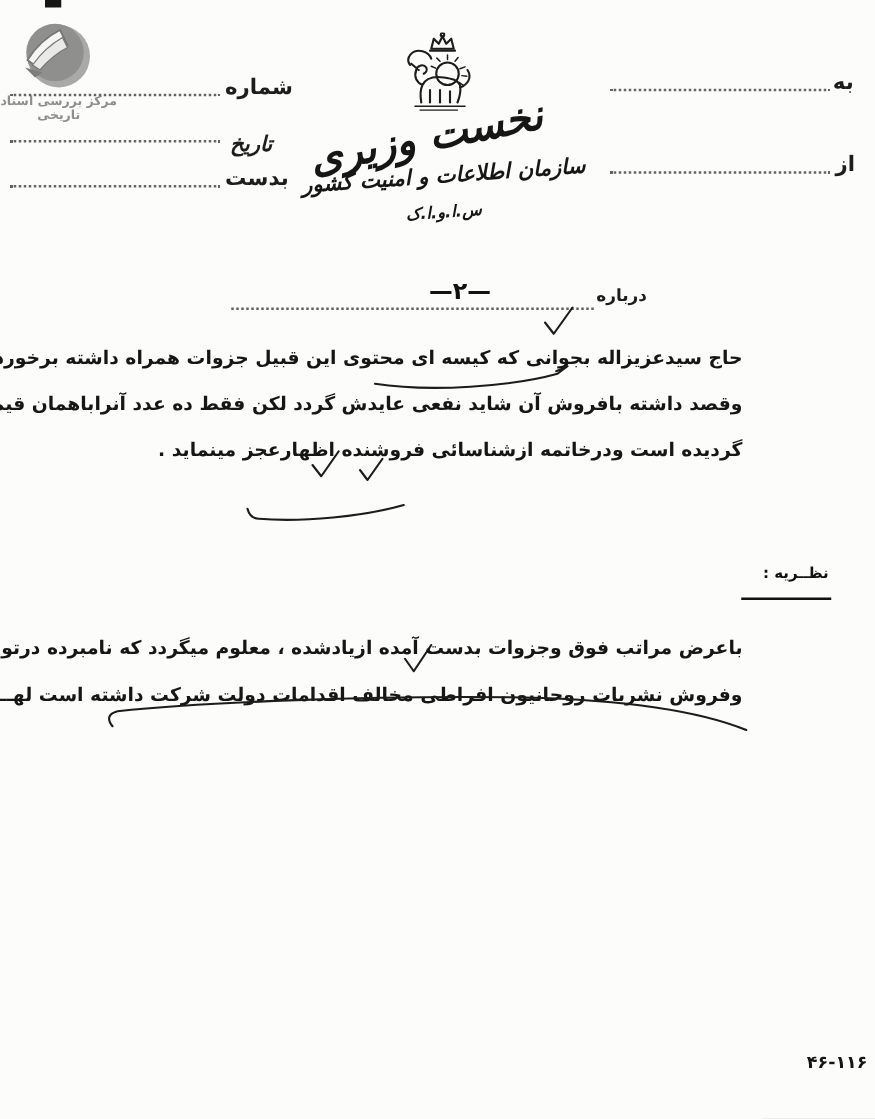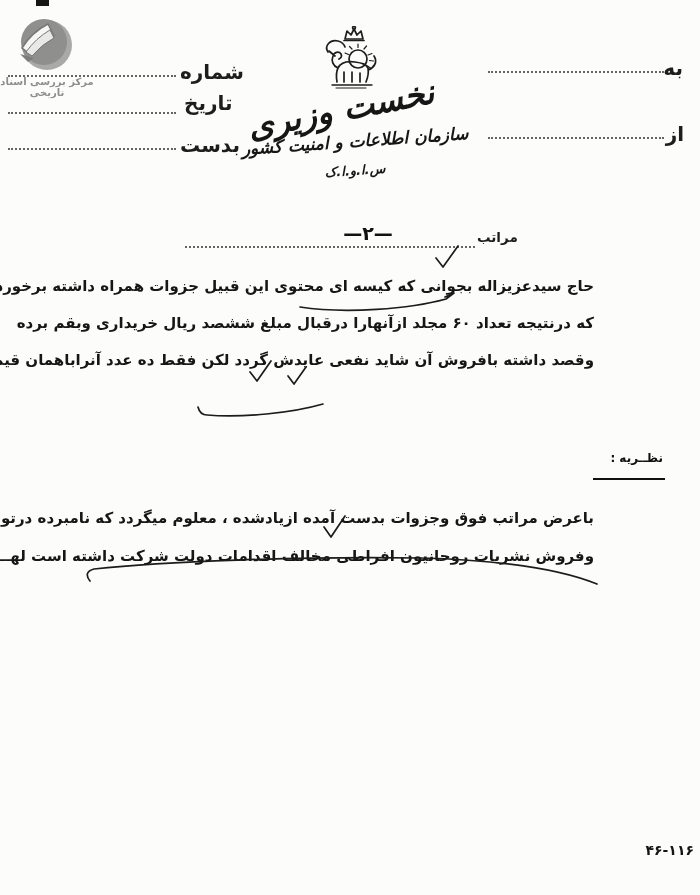--- a/index.html
+++ b/index.html
@@ -40,31 +40,31 @@
   }
   .cal-acr {
     left: 300px; top: 163px; width: 110px;
     font-size: 13px; font-weight: bold; font-style: italic;
     direction: rtl; text-align: center; white-space: nowrap;
     transform: rotate(-4deg); color: #161616;
   }
 
   
   .flabel {
-    font-size: 20px; font-weight: bold; color: #1d1d1d;
+    font-size: 17px; font-weight: bold; color: #1d1d1d;
     direction: rtl; white-space: nowrap;
   }
   .fline { border-bottom: 2px dotted #4a4a4a; height: 0; opacity: .85; }
   .f-to-label   { right: 17px;  top: 56px; }
   .f-to-line    { left: 488px; top: 71px;  width: 176px; }
   .f-from-label { right: 16px;  top: 122px; }
   .f-from-line  { left: 488px; top: 137px; width: 176px; }
   .f-num-label  { left: 180px; top: 60px; }
   .f-num-line   { left: 8px;   top: 75px;  width: 168px; }
-  .f-date-label { left: 184px; top: 91px; }
+  .f-date-label { left: 184px; top: 106px; font-style: italic; }
   .f-date-line  { left: 8px;   top: 112px; width: 168px; }
   .f-att-label  { left: 180px; top: 133px; }
   .f-att-line   { left: 8px;   top: 148px; width: 168px; }
   .f-subj-label { left: 477px; top: 229px; font-size: 13.5px; }
   .f-subj-line  { left: 185px; top: 246px; width: 290px; }
   .f-subj-value {
     left: 336px; top: 222px; width: 64px;
     font-size: 19px; font-weight: bold; text-align: center;
     direction: rtl; color: #111;
   }
@@ -152,28 +152,28 @@
   <div class="abs flabel f-from-label">از</div>
   <div class="abs fline  f-from-line"></div>
 
   <div class="abs flabel f-num-label">شماره</div>
   <div class="abs fline  f-num-line"></div>
   <div class="abs flabel f-date-label">تاریخ</div>
   <div class="abs fline  f-date-line"></div>
   <div class="abs flabel f-att-label">بدست</div>
   <div class="abs fline  f-att-line"></div>
 
-  <div class="abs flabel f-subj-label">مراتب</div>
+  <div class="abs flabel f-subj-label">درباره</div>
   <div class="abs fline  f-subj-line"></div>
   <div class="abs f-subj-value">—۲—</div>
 
   <div class="abs hand body-block">
     <div class="hl">حاج سیدعزیزاله بجوانی که کیسه ای محتوی این قبیل جزوات همراه داشته برخورد</div>
-    <div class="hl">که درنتیجه تعداد ۶۰ مجلد ازآنهارا درقبال مبلغ ششصد ریال خریداری وبقم برده</div>
     <div class="hl">وقصد داشته بافروش آن شاید نفعی عایدش گردد لکن فقط ده عدد آنراباهمان قیمت</div>
+    <div class="hl">گردیده است ودرخاتمه ازشناسائی فروشنده اظهارعجز مینماید .</div>
   </div>
 
   <div class="abs opinion-heading">نظــریه :</div>
   <div class="abs opinion-underline"></div>
 
   <div class="abs hand opinion-block">
     <div class="hl">باعرض مراتب فوق وجزوات بدست آمده ازیادشده ، معلوم میگردد که نامبرده درتوزیع</div>
     <div class="hl">وفروش نشریات روحانیون افراطی مخالف اقدامات دولت شرکت داشته است لهــذا</div>
   </div>
 

